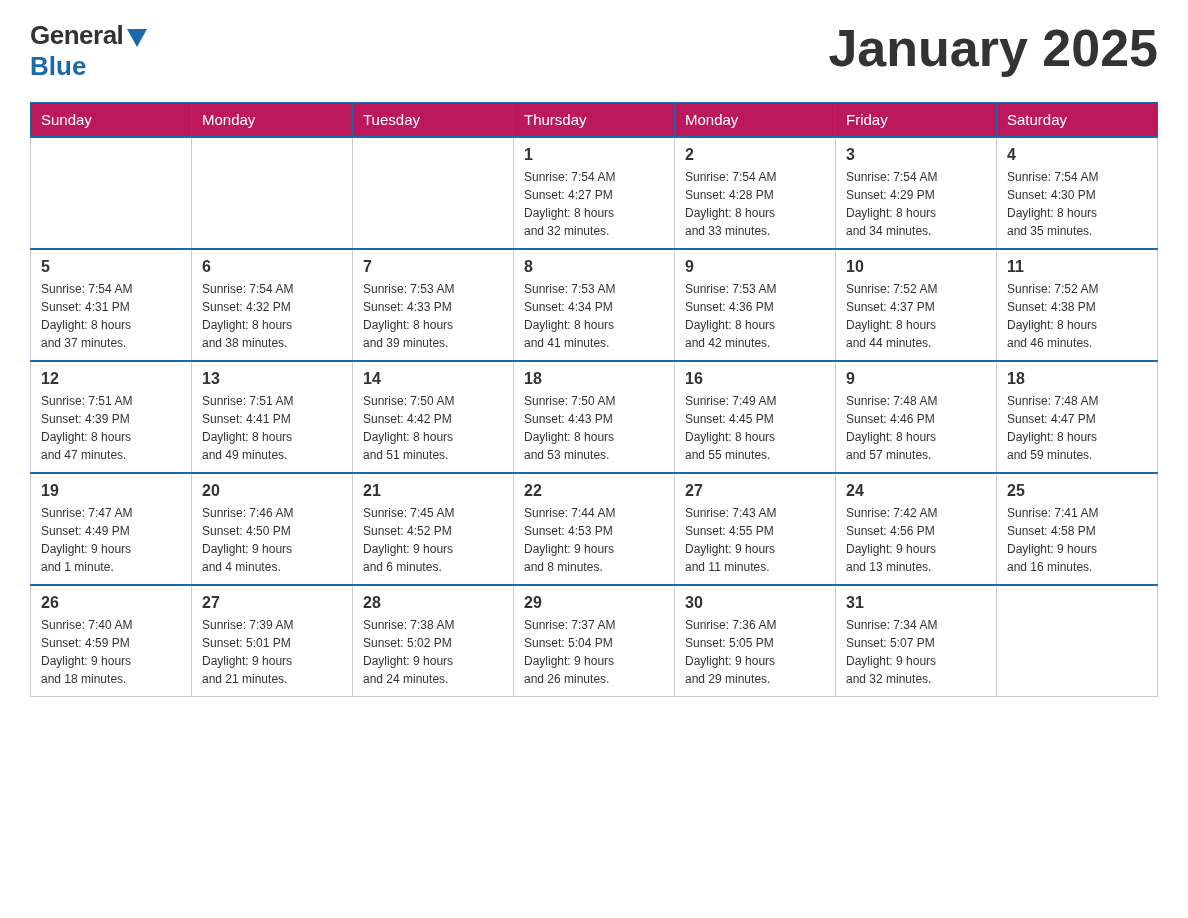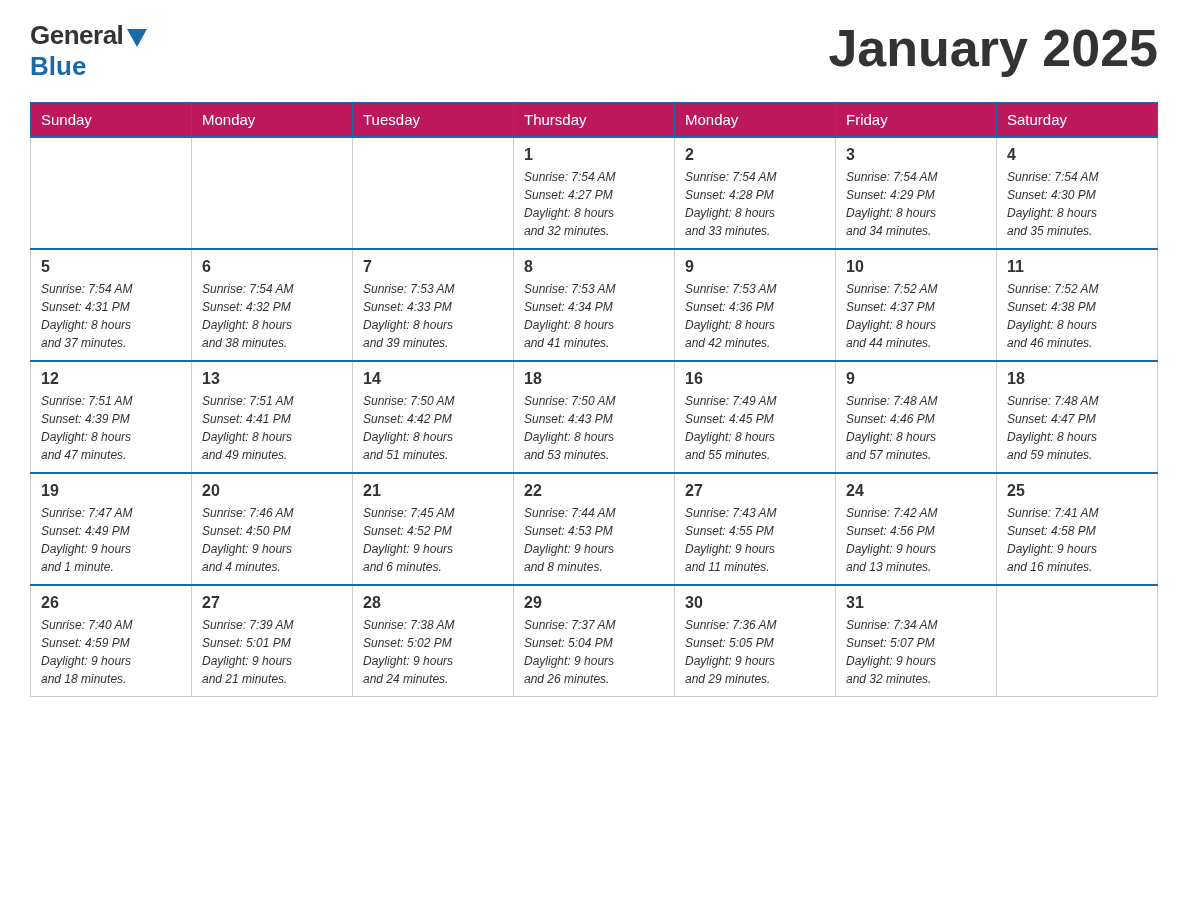--- a/index.html
+++ b/index.html
@@ -84,21 +84,20 @@
     .day-number {
       font-size: 16px;
       font-weight: bold;
       color: #333;
       margin-bottom: 4px;
     }
     .day-info {
       font-size: 12px;
       color: #333;
       line-height: 1.5;
-      font-style: italic;
     }
     .empty-cell {
       background: #fff;
     }
     .week-row td {
       border-top: 2px solid #1a6aaa;
     }
   </style>
 </head>
 <body>

